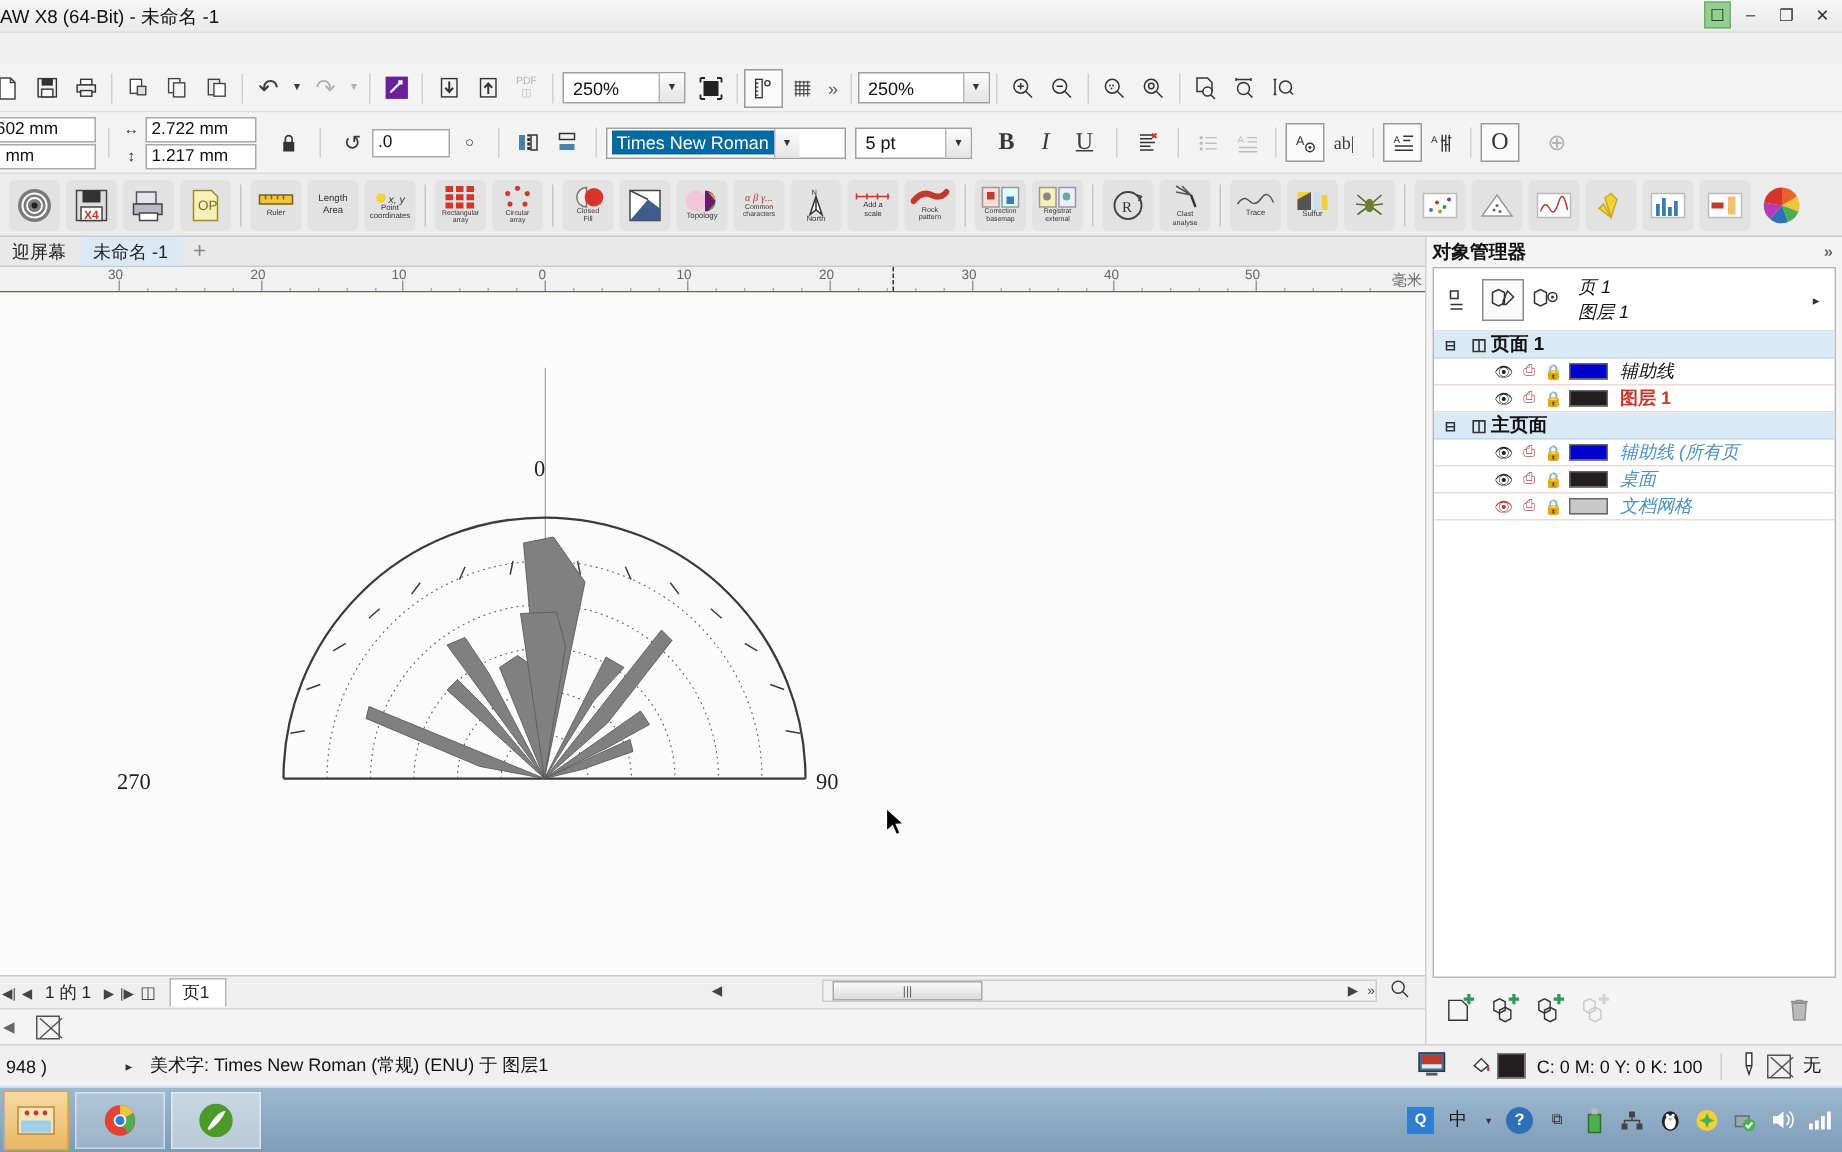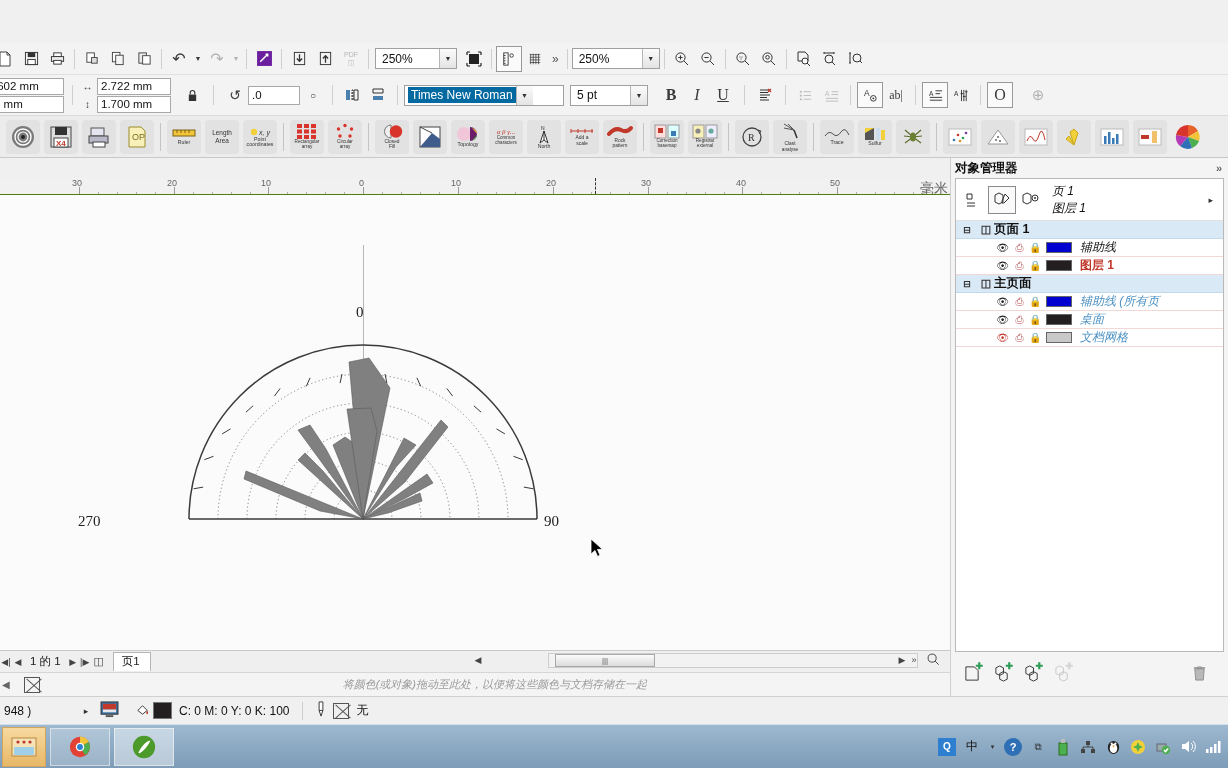--- a/index.html
+++ b/index.html
@@ -121,21 +121,21 @@
 
   
   .hruler{
     position:absolute; left:0; top:178px; width:950px; height:17px;
     background:#f1f1f1; border-bottom:1px solid #4d7c0f; overflow:hidden;
   }
   .hruler .num{ position:absolute; top:0px; font-size:9px; color:#666; }
   .hruler .mtick{ position:absolute; bottom:0; width:1px; height:7px; background:#9a9a9a;}
   .hruler .stick{ position:absolute; bottom:0; width:1px; height:2px; background:#b0b0b0;}
   .hruler .dashline{ position:absolute; top:0; bottom:0; width:0; border-left:1px dashed #333; }
-  .unitlbl{ position:absolute; right:2px; top:2px; font-size:14px; color:#666;}
+  .unitlbl{ position:absolute; right:2px; top:2px; font-size:10px; color:#666;}
 
   
   .canvas{
     position:absolute; left:0; top:195px; width:950px; height:455px;
     background:#fbfbfb; overflow:hidden;
   }
   .vscroll{
     position:absolute; right:0; top:195px; width:14px; height:455px;
     background:#f0f0f0; border-left:1px solid #d4d4d4;
   }
@@ -254,20 +254,29 @@
 
   
   .rose{ position:absolute; left:70px; top:50px; }
   .cursor-arrow{ position:absolute; left:590px; top:343px; }
 </style>
 </head>
 <body>
 
 <div id="app">
 
+  <div class="titlebar">
+    <div class="tt">AW X8 (64-Bit) - 未命名 -1</div>
+    <div class="sysbtns">
+      <div class="sysbtn green">☐</div>
+      <div class="sysbtn">–</div>
+      <div class="sysbtn">❐</div>
+      <div class="sysbtn">✕</div>
+    </div>
+  </div>
 
 
   <div class="toolbar1">
     <div class="tbtn" style="margin-left:-10px">
       <svg width="16" height="16" viewBox="0 0 16 16">
           <path d="M3 1h7l3 3v11H3z" fill="#fff" stroke="#444"></path>
           <path d="M10 1v3h3" fill="none" stroke="#444"></path>
         </svg>
     </div>
     <div class="tbtn">
@@ -426,21 +435,21 @@
       <div class="xyfield">4 mm</div>
     </div>
     <div class="sep" style="margin:0 8px"></div>
     <div class="xy2">
       <div class="whrow">
         <span class="tinyicon">↔</span>
         <div class="xyfield">2.722 mm</div>
       </div>
       <div class="whrow">
         <span class="tinyicon">↕</span>
-        <div class="xyfield">1.700 mm</div>
+        <div class="xyfield">1.217 mm</div>
       </div>
     </div>
     <div class="tbtn" style="margin-left:8px">
       <svg width="11" height="13" viewBox="0 0 12 14">
           <path d="M3.5 6V4a2.5 2.5 0 0 1 5 0v2" fill="none" stroke="#333" stroke-width="1.2"></path>
           <rect x="2" y="6" width="8" height="7" fill="#333"></rect>
         </svg>
     </div>
     <div class="sep" style="margin:0 8px"></div>
     <div class="tbtn" style="font-size:14px">↺</div>
@@ -793,20 +802,25 @@
         <path d="M0 0 L10 -6 A12 12 0 0 1 11 4z" fill="#f2c43a"></path>
         <path d="M0 0 L11 4 A12 12 0 0 1 4 11z" fill="#4cae4c"></path>
         <path d="M0 0 L4 11 A12 12 0 0 1 -8 9z" fill="#2e6fb5"></path>
         <path d="M0 0 L-8 9 A12 12 0 0 1 -12 -2z" fill="#b53ab5"></path>
         <path d="M0 0 L-12 -2 A12 12 0 0 1 0 -12z" fill="#d9342b"></path>
       </g>
         </svg>
     </div>
   </div>
 
+  <div class="tabbar">
+    <div class="doctab">迎屏幕</div>
+    <div class="doctab active">未命名 -1</div>
+    <div class="tabplus">+</div>
+  </div>
 
   <div class="hruler">
     <div class="num" style="left:72px">30</div>
     <div class="num" style="left:167px">20</div>
     <div class="num" style="left:261px">10</div>
     <div class="num" style="left:359px">0</div>
     <div class="num" style="left:451px">10</div>
     <div class="num" style="left:546px">20</div>
     <div class="num" style="left:641px">30</div>
     <div class="num" style="left:736px">40</div>
@@ -953,26 +967,26 @@
       <svg width="14" height="14" viewBox="0 0 16 16">
           <circle cx="7" cy="7" r="4.6" fill="none" stroke="#333"></circle>
           <path d="M10.5 10.5l4 4" stroke="#333"></path>
         </svg>
     </div>
   </div>
 
   <div class="palstrip">
     <div style="margin-left:2px;font-size:10px;color:#666">◀</div>
     <div class="noswatch"></div>
-    <div class="palhint">将颜色(或对象)拖动至此处，以便将这些颜色与文档存储在一起</div>
   </div>
 
   <div class="statusbar">
     <div class="sbcoord">948 )</div>
     <div class="sbarrow">▸</div>
+    <div class="sbinfo">美术字: Times New Roman (常规) (ENU) 于 图层1</div>
     <div style="margin-right:16px">
       <svg width="19" height="17" viewBox="0 0 20 18">
           <rect x="1" y="1" width="18" height="13" fill="#3a6fa0" stroke="#333"></rect>
           <rect x="3" y="3" width="14" height="6" fill="#c0392b"></rect>
           <rect x="3" y="9" width="14" height="3" fill="#e8e8e8"></rect>
           <rect x="6" y="15" width="8" height="2" fill="#555"></rect>
         </svg>
     </div>
     <div style="margin-right:3px">
       <svg width="15" height="15" viewBox="0 0 16 16">

